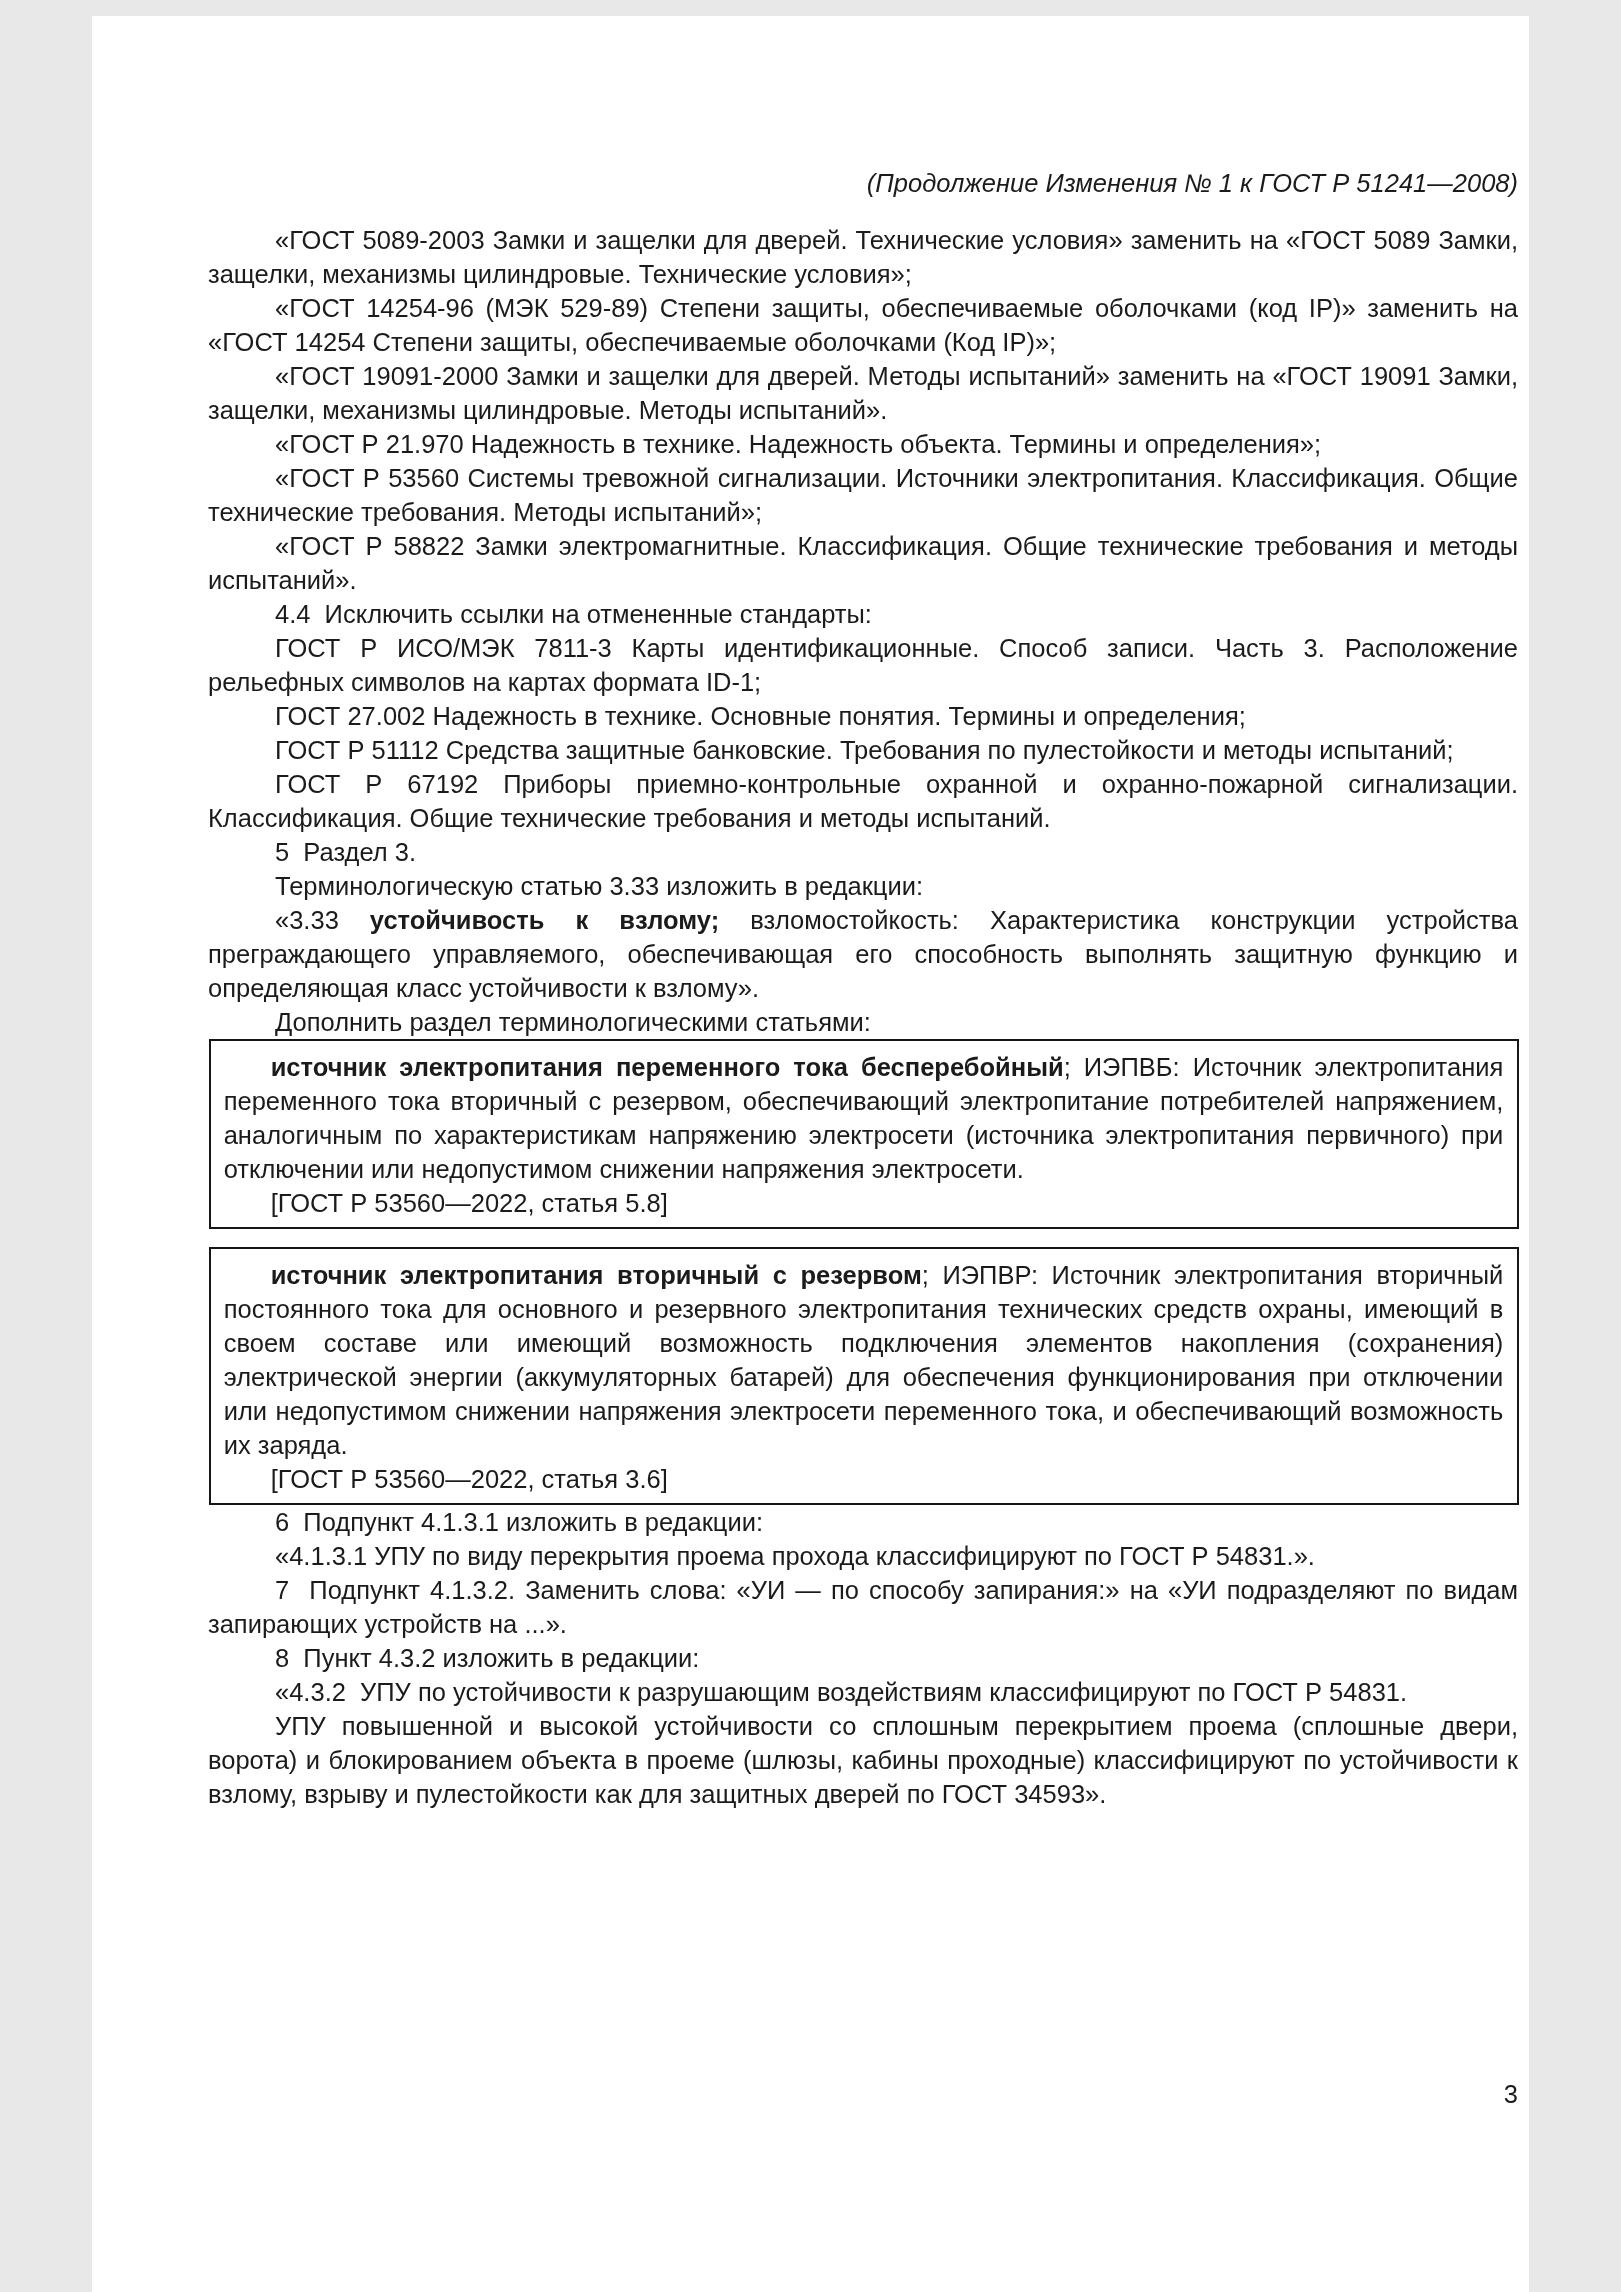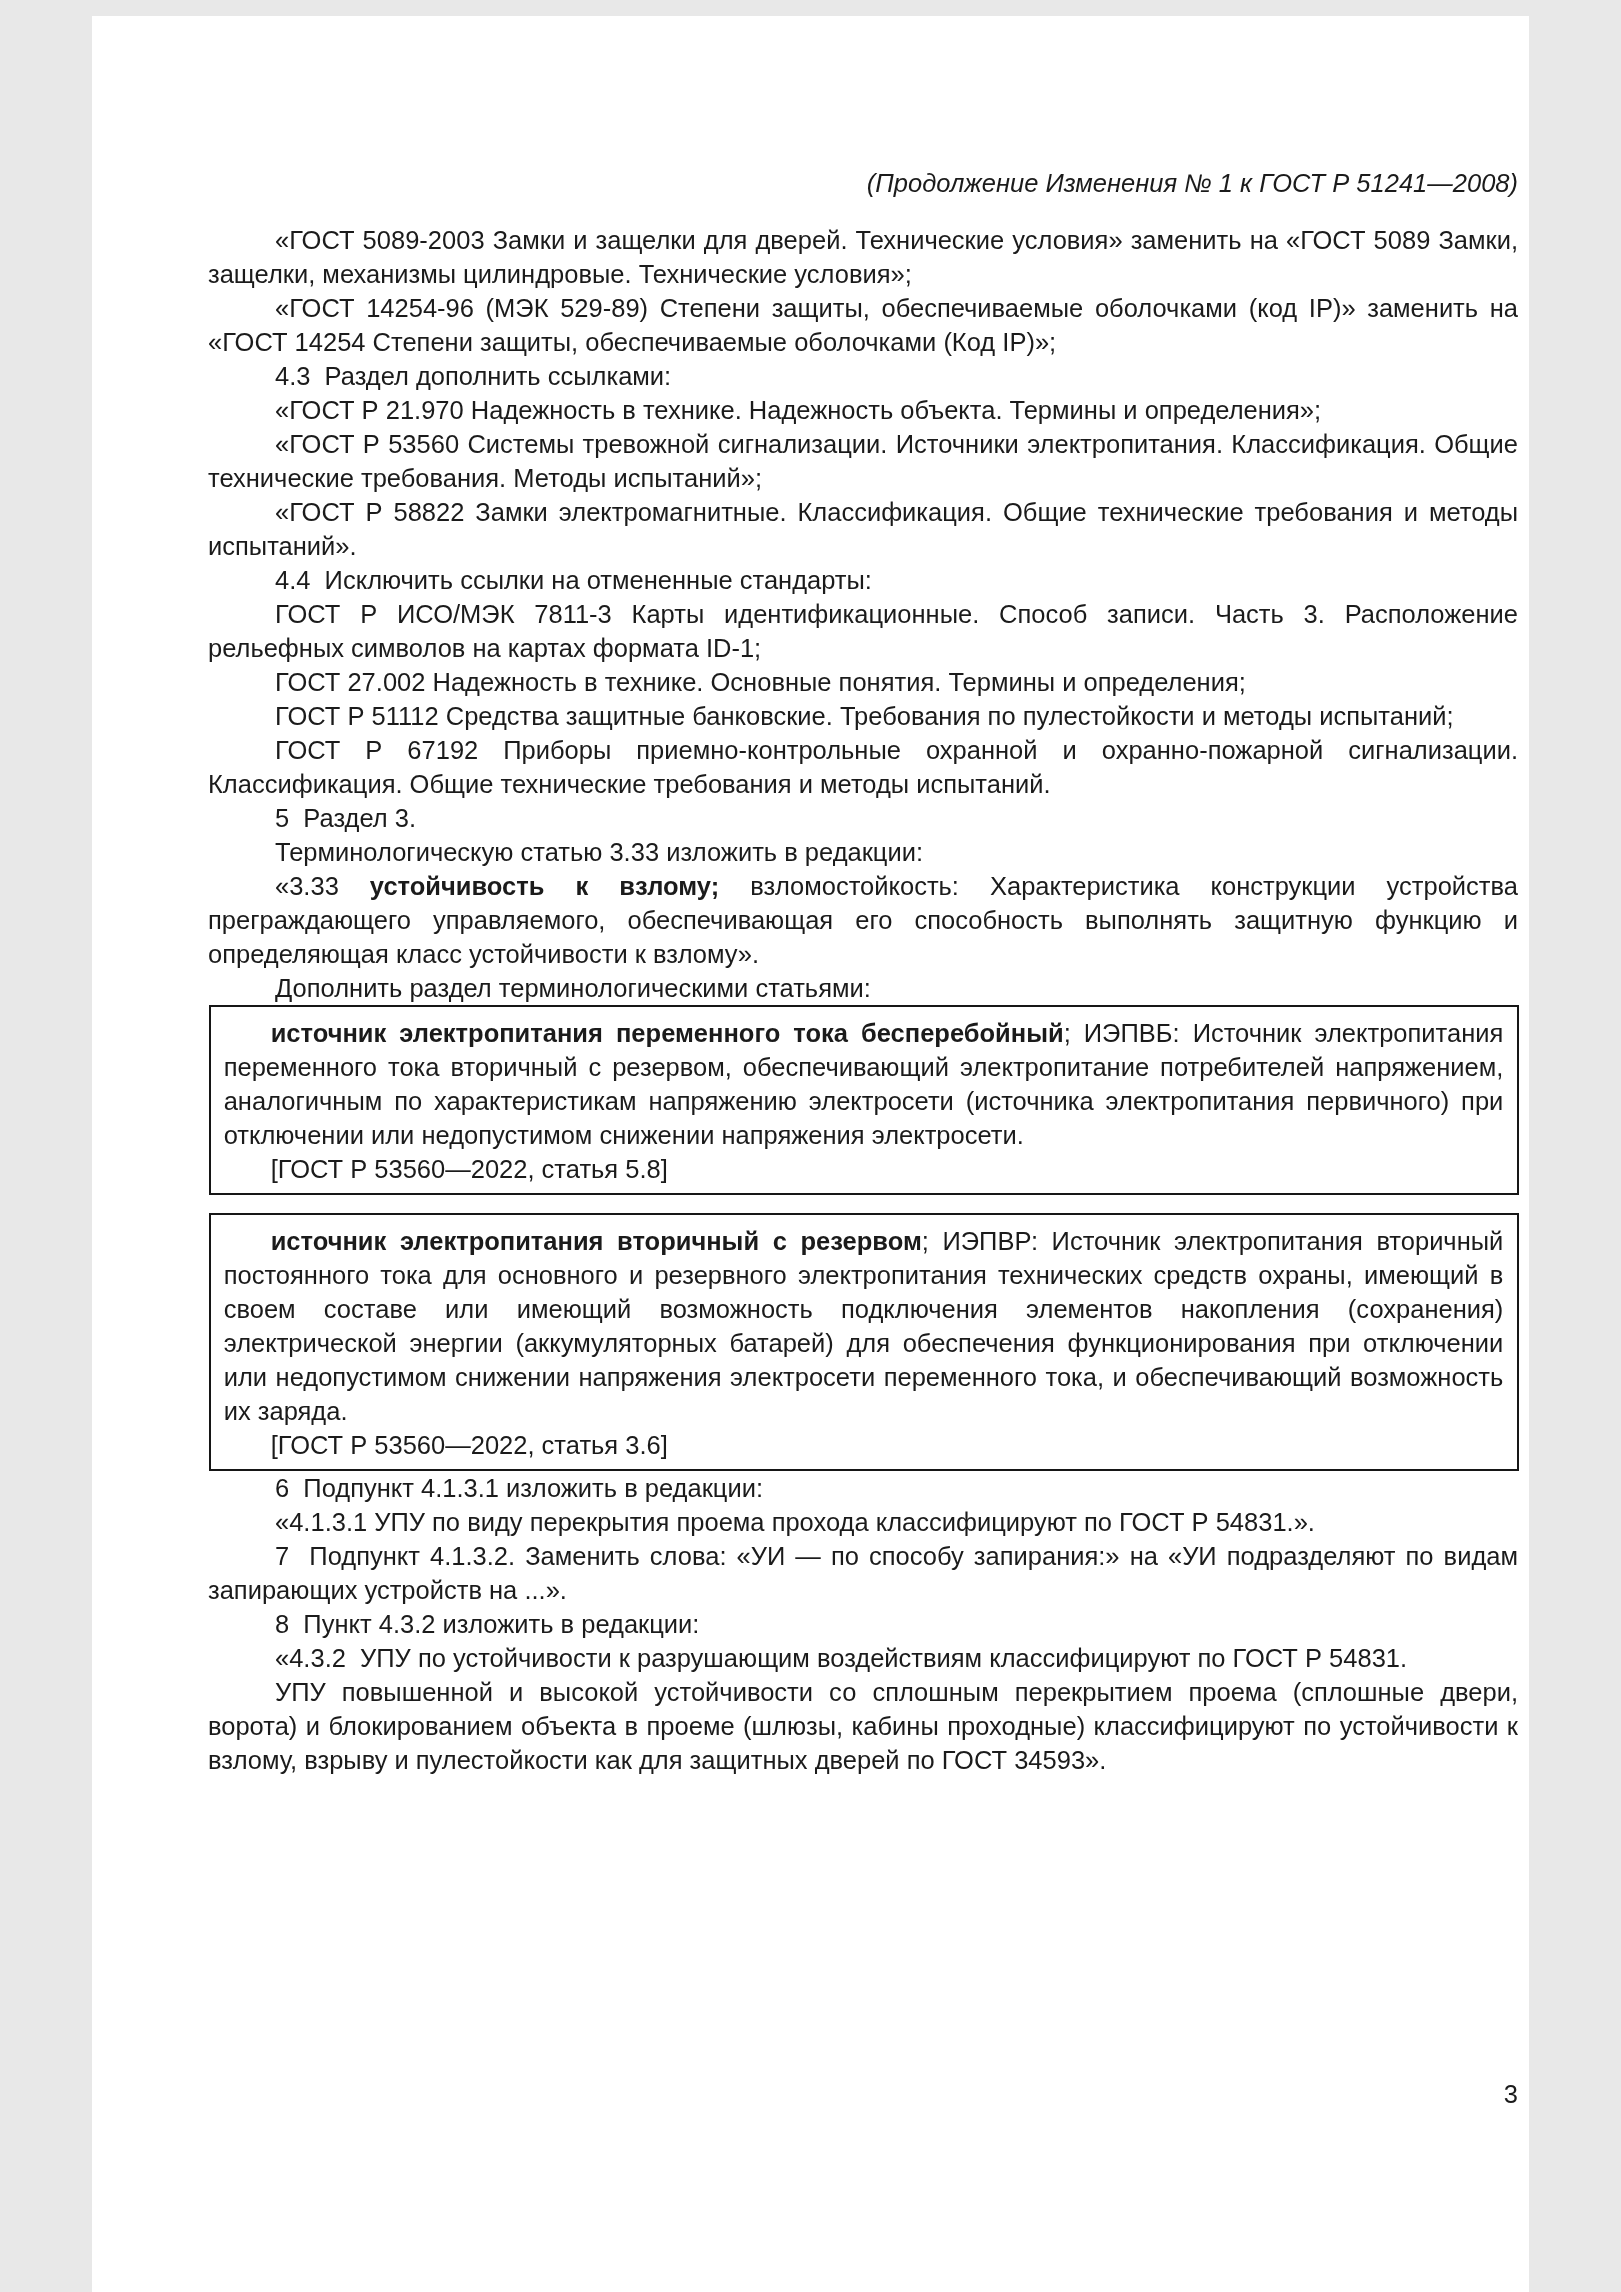--- a/index.html
+++ b/index.html
@@ -58,21 +58,21 @@
 </style>
 </head>
 <body>
 
 <div class="page">
   <div class="running-header">(Продолжение Изменения № 1 к ГОСТ Р 51241—2008)</div>
 
   <div class="content">
       <p class="para"><span>«ГОСТ 5089-2003 Замки и защелки для дверей. Технические условия» заменить на «ГОСТ 5089 Замки, защелки, механизмы цилиндровые. Технические условия»;</span></p>
       <p class="para"><span>«ГОСТ 14254-96 (МЭК 529-89) Степени защиты, обеспечиваемые оболочками (код IP)» заменить на «ГОСТ 14254 Степени защиты, обеспечиваемые оболочками (Код IP)»;</span></p>
-      <p class="para"><span>4.3&nbsp; Раздел дополнить ссылками:</span></p>
+      <p class="para"><span>«ГОСТ 19091-2000 Замки и защелки для дверей. Методы испытаний» заменить на «ГОСТ 19091 Замки, защелки, механизмы цилиндровые. Методы испытаний».</span></p>
       <p class="para"><span>«ГОСТ Р 21.970 Надежность в технике. Надежность объекта. Термины и определения»;</span></p>
       <p class="para"><span>«ГОСТ Р 53560 Системы тревожной сигнализации. Источники электропитания. Классификация. Общие технические требования. Методы испытаний»;</span></p>
       <p class="para"><span>«ГОСТ Р 58822 Замки электромагнитные. Классификация. Общие технические требования и методы испытаний».</span></p>
       <p class="para"><span>4.4&nbsp; Исключить ссылки на отмененные стандарты:</span></p>
       <p class="para"><span>ГОСТ Р ИСО/МЭК 7811-3 Карты идентификационные. Способ записи. Часть 3. Расположение рельефных символов на картах формата ID-1;</span></p>
       <p class="para"><span>ГОСТ 27.002 Надежность в технике. Основные понятия. Термины и определения;</span></p>
       <p class="para"><span>ГОСТ Р 51112 Средства защитные банковские. Требования по пулестойкости и методы испытаний;</span></p>
       <p class="para"><span>ГОСТ Р 67192 Приборы приемно-контрольные охранной и охранно-пожарной сигнализации. Классификация. Общие технические требования и методы испытаний.</span></p>
       <p class="para"><span>5&nbsp; Раздел 3.</span></p>
       <p class="para"><span>Терминологическую статью 3.33 изложить в редакции:</span></p>

